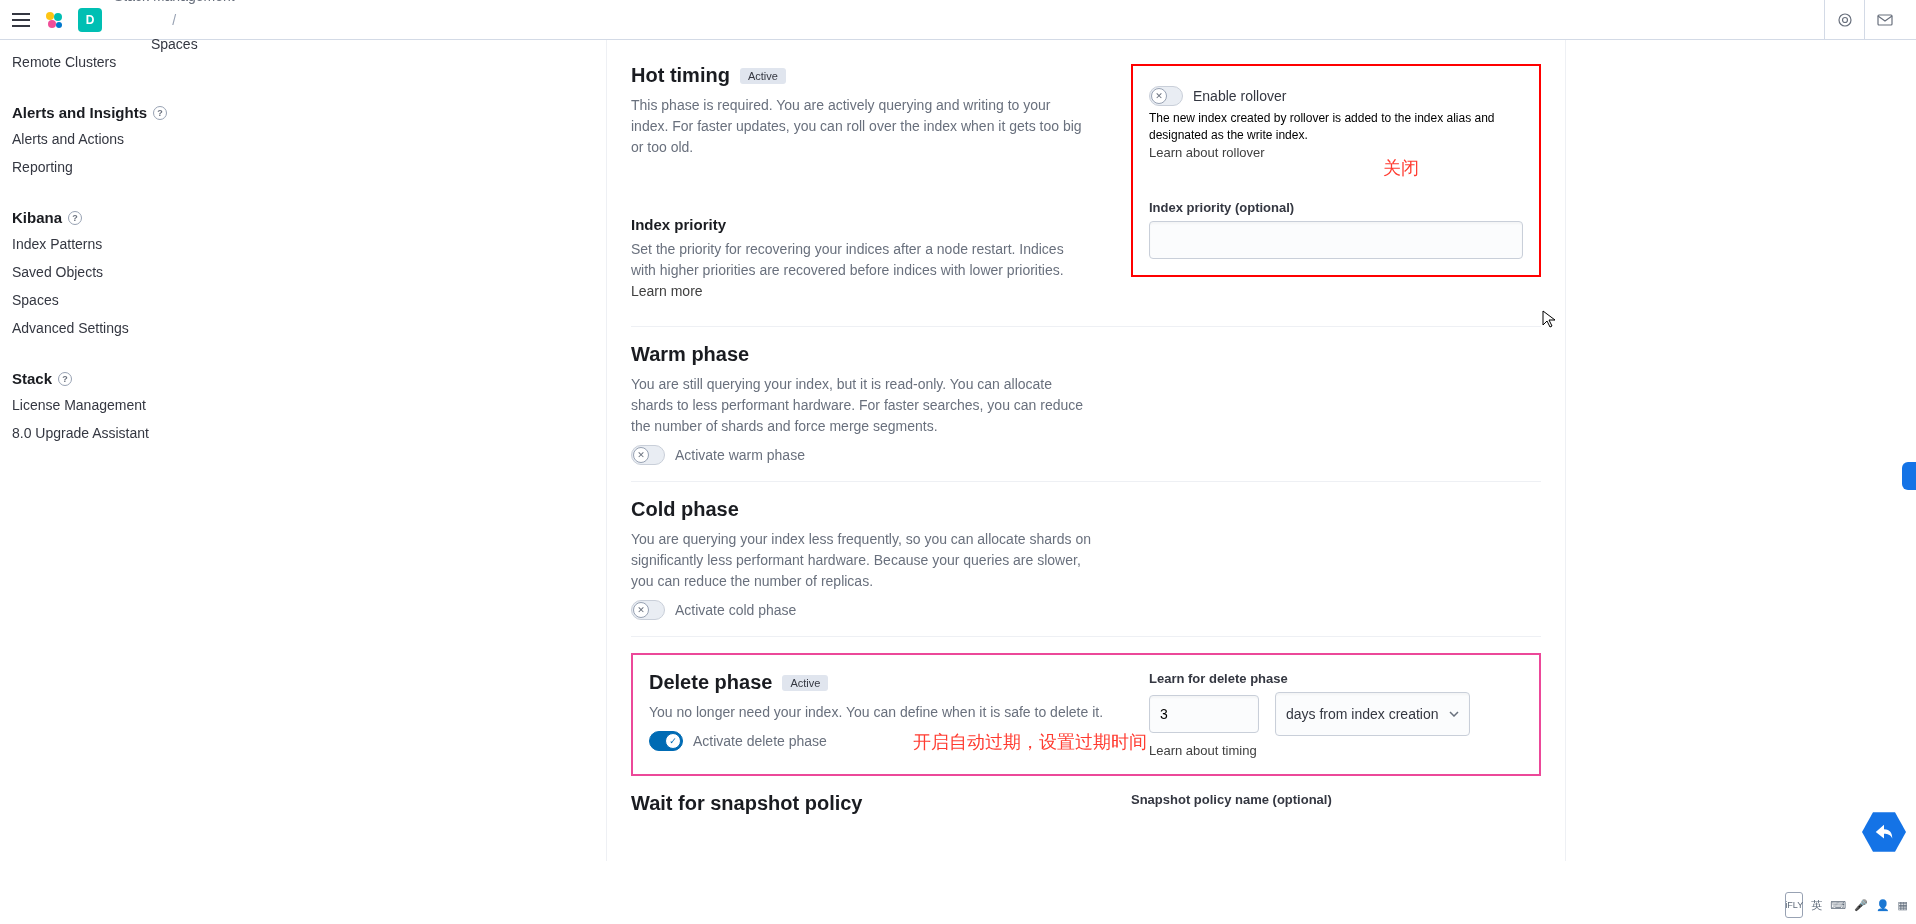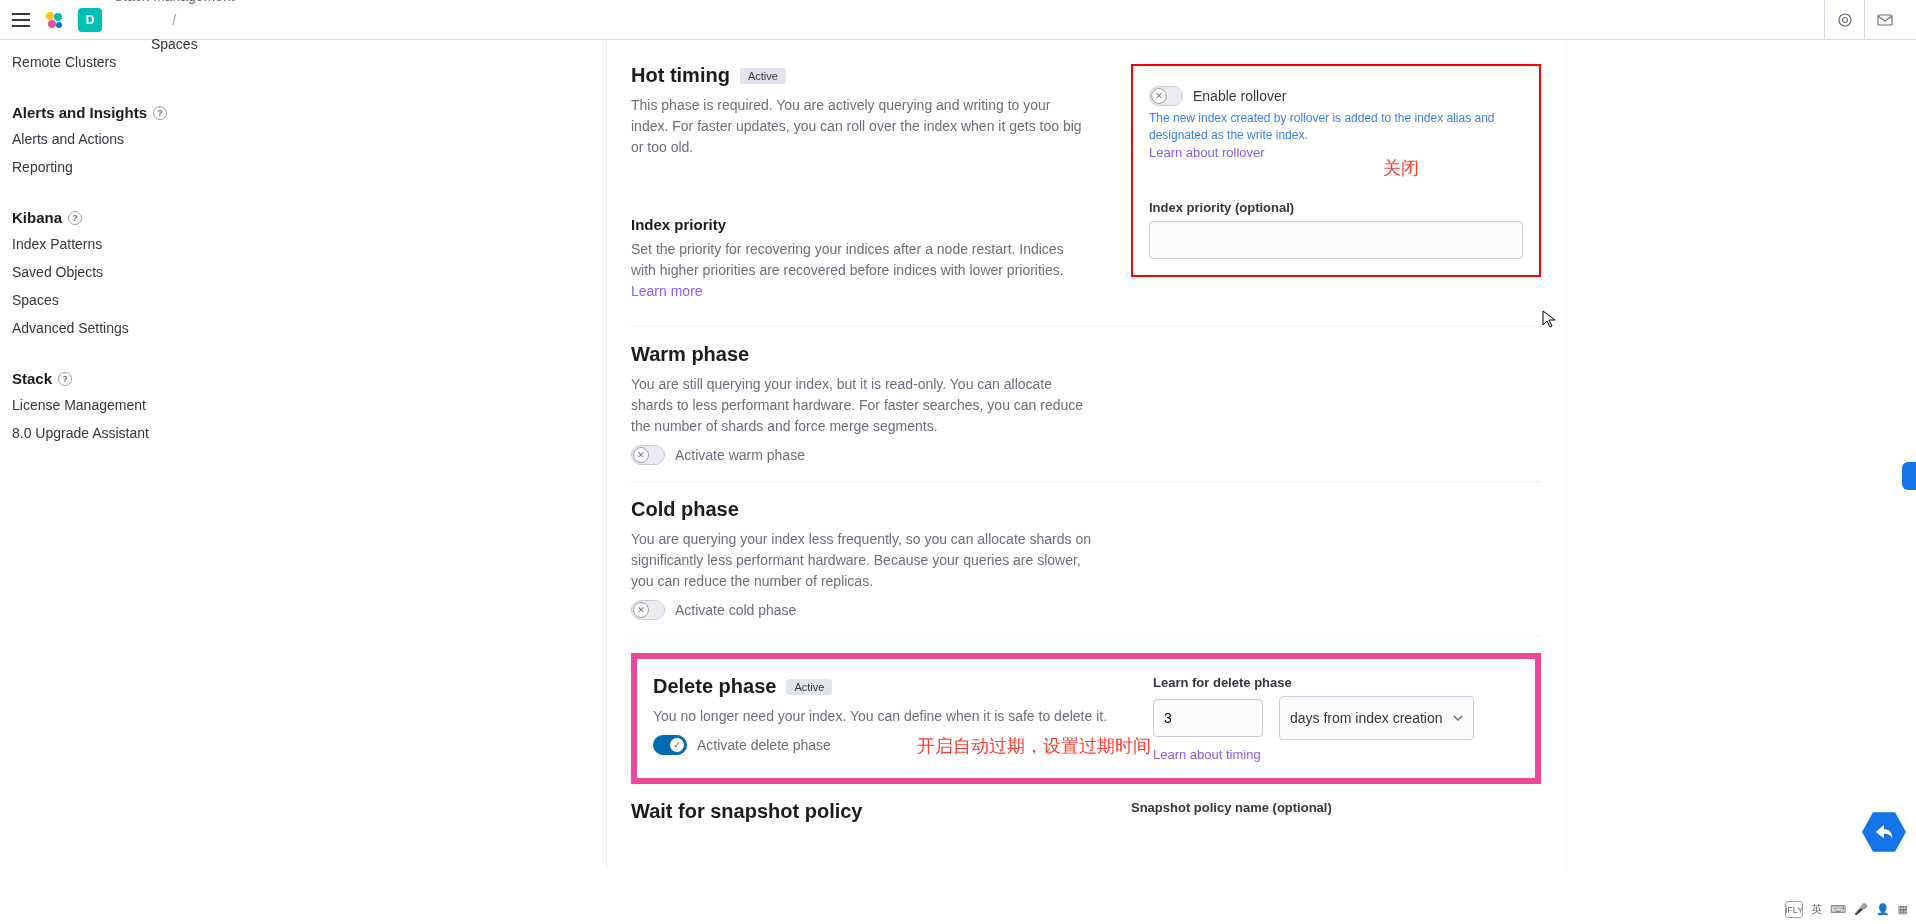--- a/index.html
+++ b/index.html
@@ -27,45 +27,45 @@
 
 .phase { padding: 16px 0; border-bottom: 1px solid #eef0f4; display: flex; gap: 40px; }
 .phase:last-child { border-bottom: none; }
 .phase-left { flex: 0 0 460px; }
 .phase-right { flex: 1; }
 .phase-title-row { display: flex; align-items: center; gap: 10px; margin-bottom: 8px; }
 .phase-title { font-size: 20px; font-weight: 600; color: #1a1c21; }
 .sub-title { font-size: 15px; font-weight: 700; margin-bottom: 6px; color: #1a1c21; }
 .phase-desc { color: #69707d; line-height: 1.5; margin-bottom: 8px; }
 .badge { background: #e0e5ee; color: #343741; font-size: 11px; padding: 2px 8px; border-radius: 3px; font-weight: 500; }
-.link { color: #8b5cf6; cursor: pointer; }
+.link { color: #404040; cursor: pointer; }
 
 .switch { width: 34px; height: 20px; border-radius: 10px; background: #e9edf3; border: 1px solid #c9cfd9; position: relative; display: inline-block; cursor: pointer; vertical-align: middle; }
 .switch-knob { position: absolute; width: 16px; height: 16px; border-radius: 50%; background: #fff; border: 1px solid #98a2b3; top: 1px; left: 1px; display: flex; align-items: center; justify-content: center; font-size: 9px; color: #69707d; }
 .switch.on { background: #006bb4; border-color: #006bb4; }
 .switch.on .switch-knob { left: auto; right: 1px; border-color: #006bb4; color: #006bb4; }
 .switch-row { display: flex; align-items: center; gap: 10px; margin-top: 8px; }
 .switch-label { color: #69707d; }
 
 .redbox1 { border: 2px solid #ff0000; padding: 12px 16px 16px 16px; position: relative; }
-.redbox2 { border: 6px solid #ec4899; padding: 16px; display: flex; gap: 40px; margin-top: 16px; position: relative; }
+.redbox2 { border: 2px solid #ec4899; padding: 16px; display: flex; gap: 40px; margin-top: 16px; position: relative; }
 .red-anno { color: #ff3b30; font-size: 18px; position: absolute; }
 
 .field-label { font-size: 13px; font-weight: 600; margin-bottom: 6px; display: block; }
 .text-input { width: 100%; height: 38px; border: 1px solid #c9cfd9; border-radius: 4px; padding: 0 10px; font-size: 14px; background: #fbfcfd; box-shadow: inset 0 2px 2px rgba(0,0,0,0.03); }
 .num-input { width: 110px; height: 38px; border: 1px solid #c9cfd9; border-radius: 4px; padding: 0 10px; font-size: 14px; background: #fbfcfd; box-shadow: inset 0 2px 2px rgba(0,0,0,0.03); }
 .select { height: 44px; border: 1px solid #c9cfd9; border-radius: 4px; padding: 0 30px 0 10px; font-size: 14px; background: #fbfcfd; position: relative; display: inline-flex; align-items: center; min-width: 190px; cursor: pointer; box-shadow: inset 0 2px 2px rgba(0,0,0,0.03); }
 .select-chevron { position: absolute; right: 10px; color: #69707d; }
 
-.help-small { font-size: 12px; color: #3b82f6; margin-top: 4px; line-height: 1.4; }
+.help-small { font-size: 12px; color: #000000; margin-top: 4px; line-height: 1.4; }
 
 .cursor-arrow { position: fixed; pointer-events: none; }
 
 .os-taskbar { position: fixed; bottom: 6px; right: 8px; display: flex; gap: 8px; align-items: center; color: #5f6b7a; font-size: 11px; }
-.os-tile { width: 18px; height: 17px; border: 1px solid #98a2b3; border-radius: 3px; display:flex; align-items:center; justify-content:center; font-size:9px; }
+.os-tile { width: 18px; height: 26px; border: 1px solid #98a2b3; border-radius: 3px; display:flex; align-items:center; justify-content:center; font-size:9px; }
 
 .blue-float { position: fixed; right: 10px; bottom: 70px; width: 44px; height: 44px; background: #1473e6; transform: rotate(0deg); display:flex; align-items:center; justify-content:center; color:#fff; clip-path: polygon(25% 5%, 75% 5%, 100% 50%, 75% 95%, 25% 95%, 0% 50%); }
 .blue-tab { position: fixed; right: 0; top: 50%; width: 14px; height: 28px; background: #1473e6; border-radius: 6px 0 0 6px; }
 
 svg { display: block; }
 </style>
 </head>
 <body>
 
 <div class="header">

